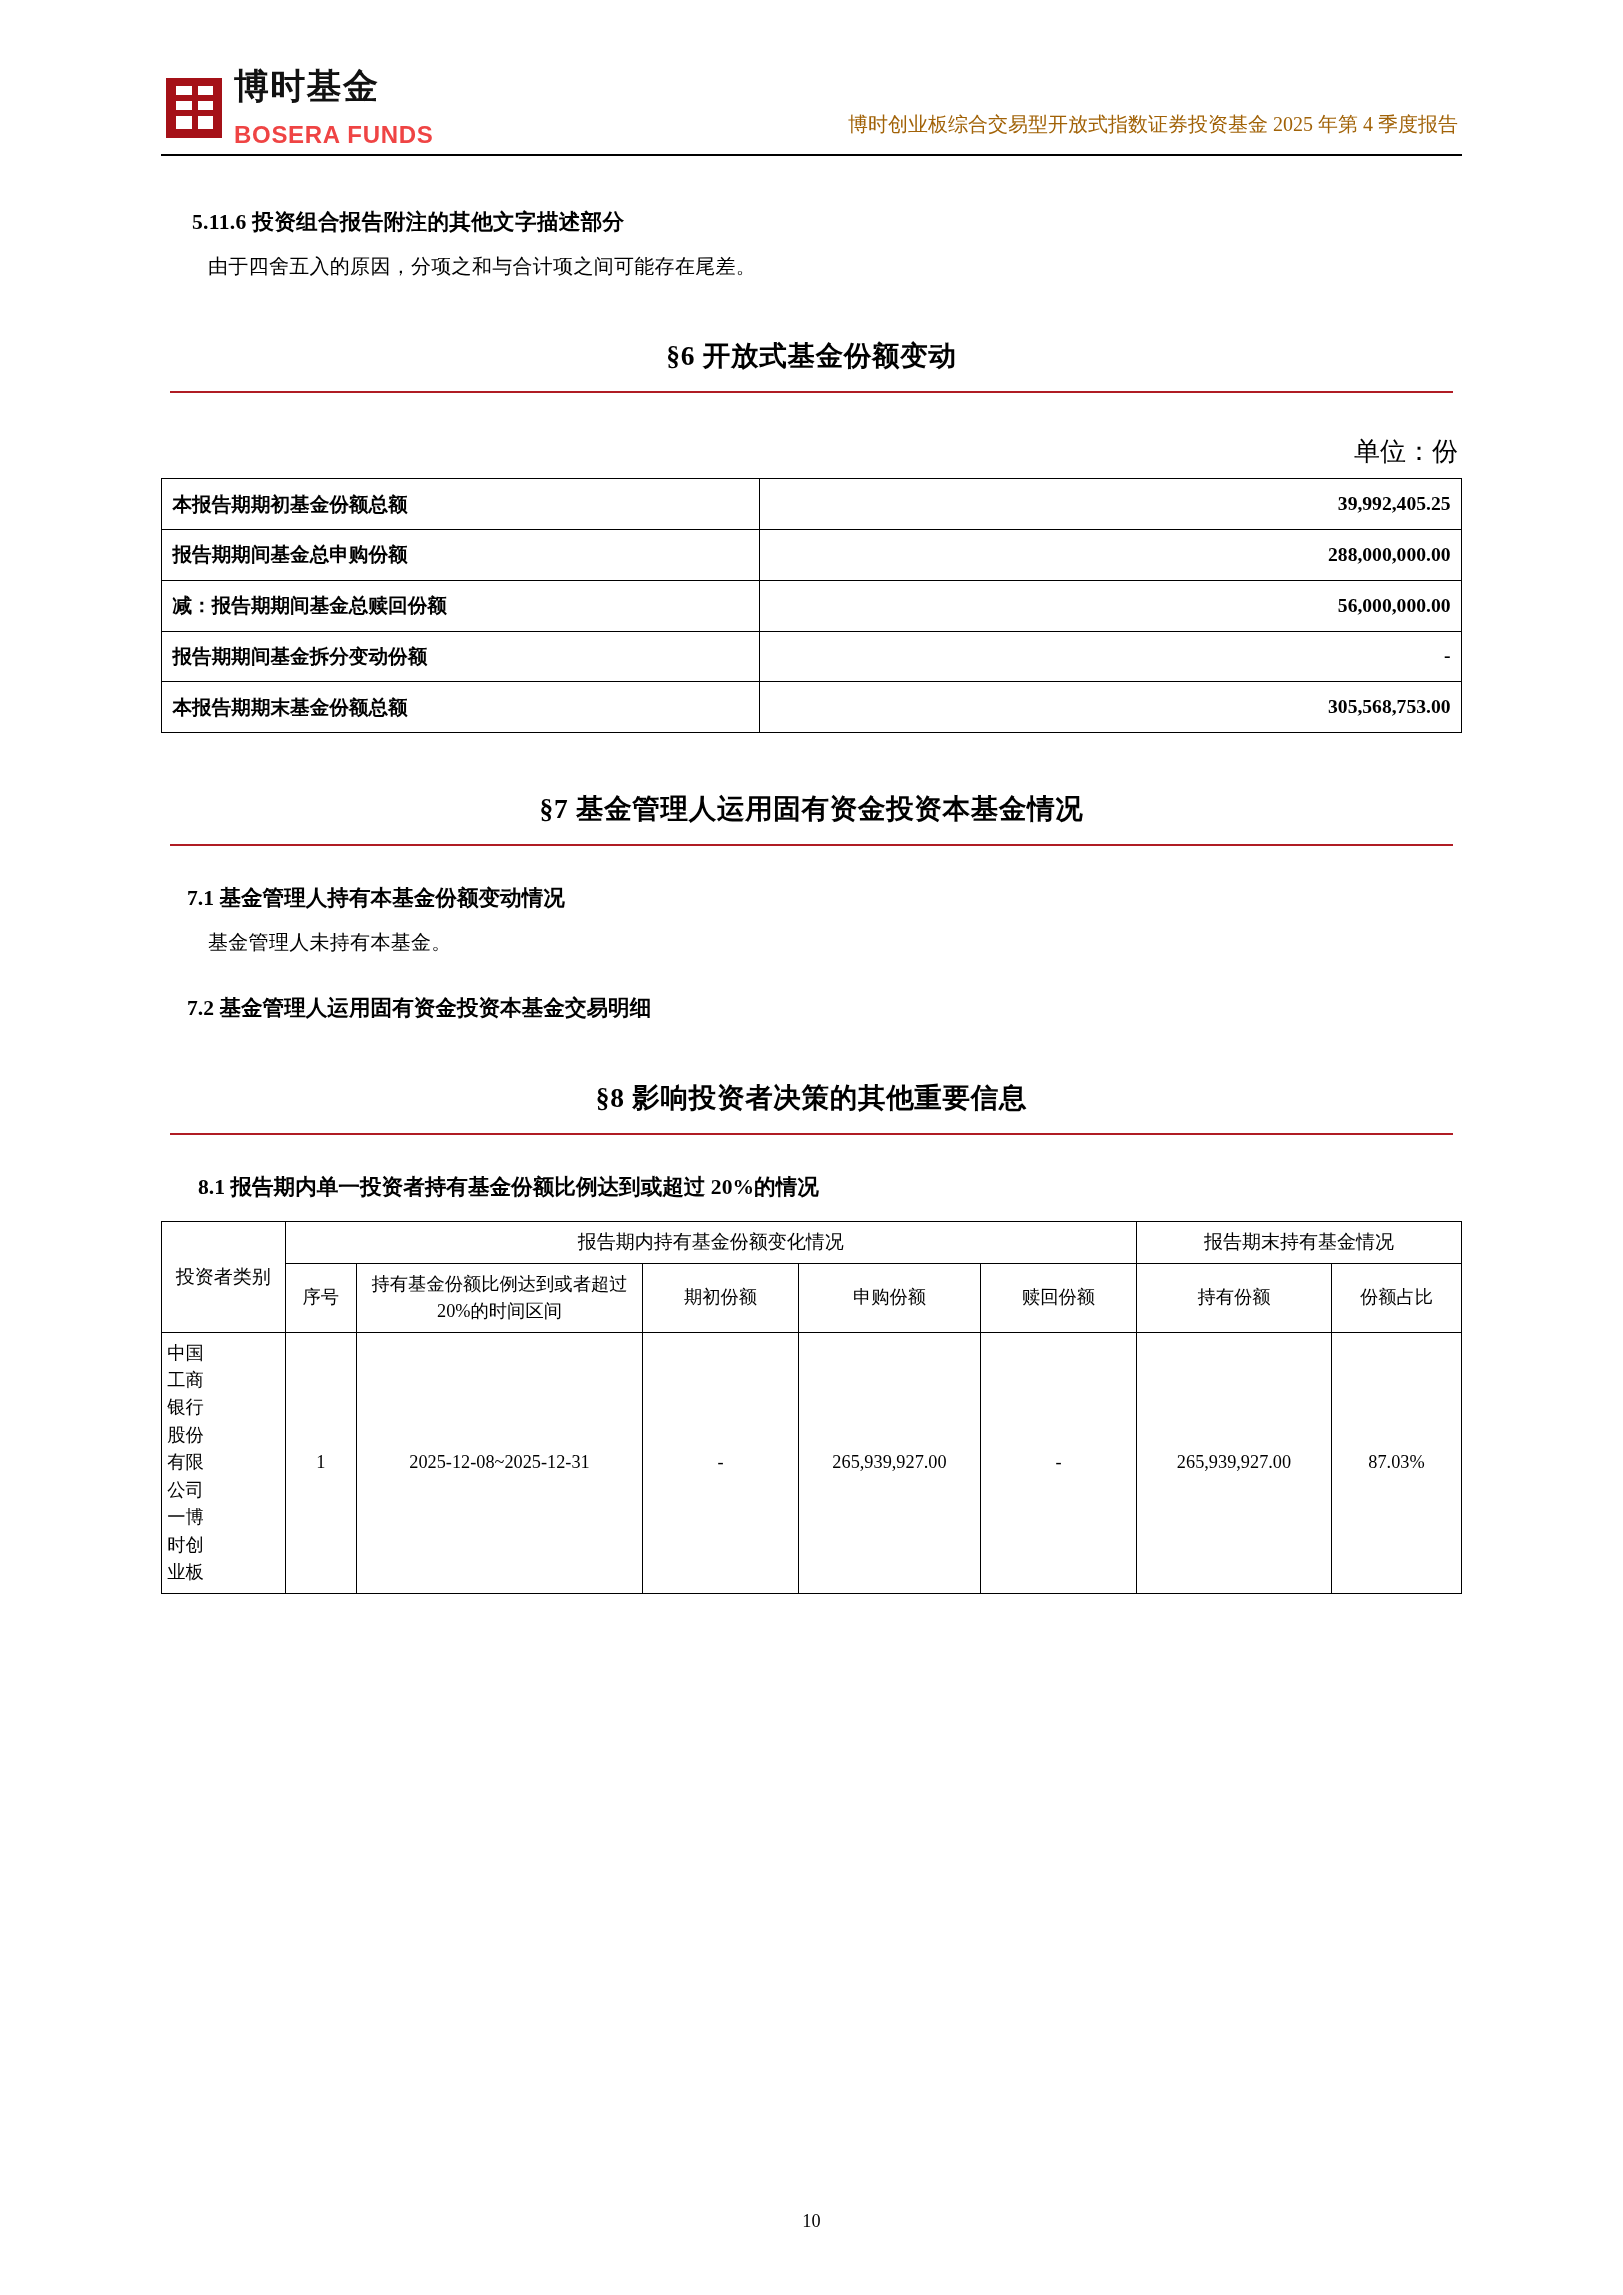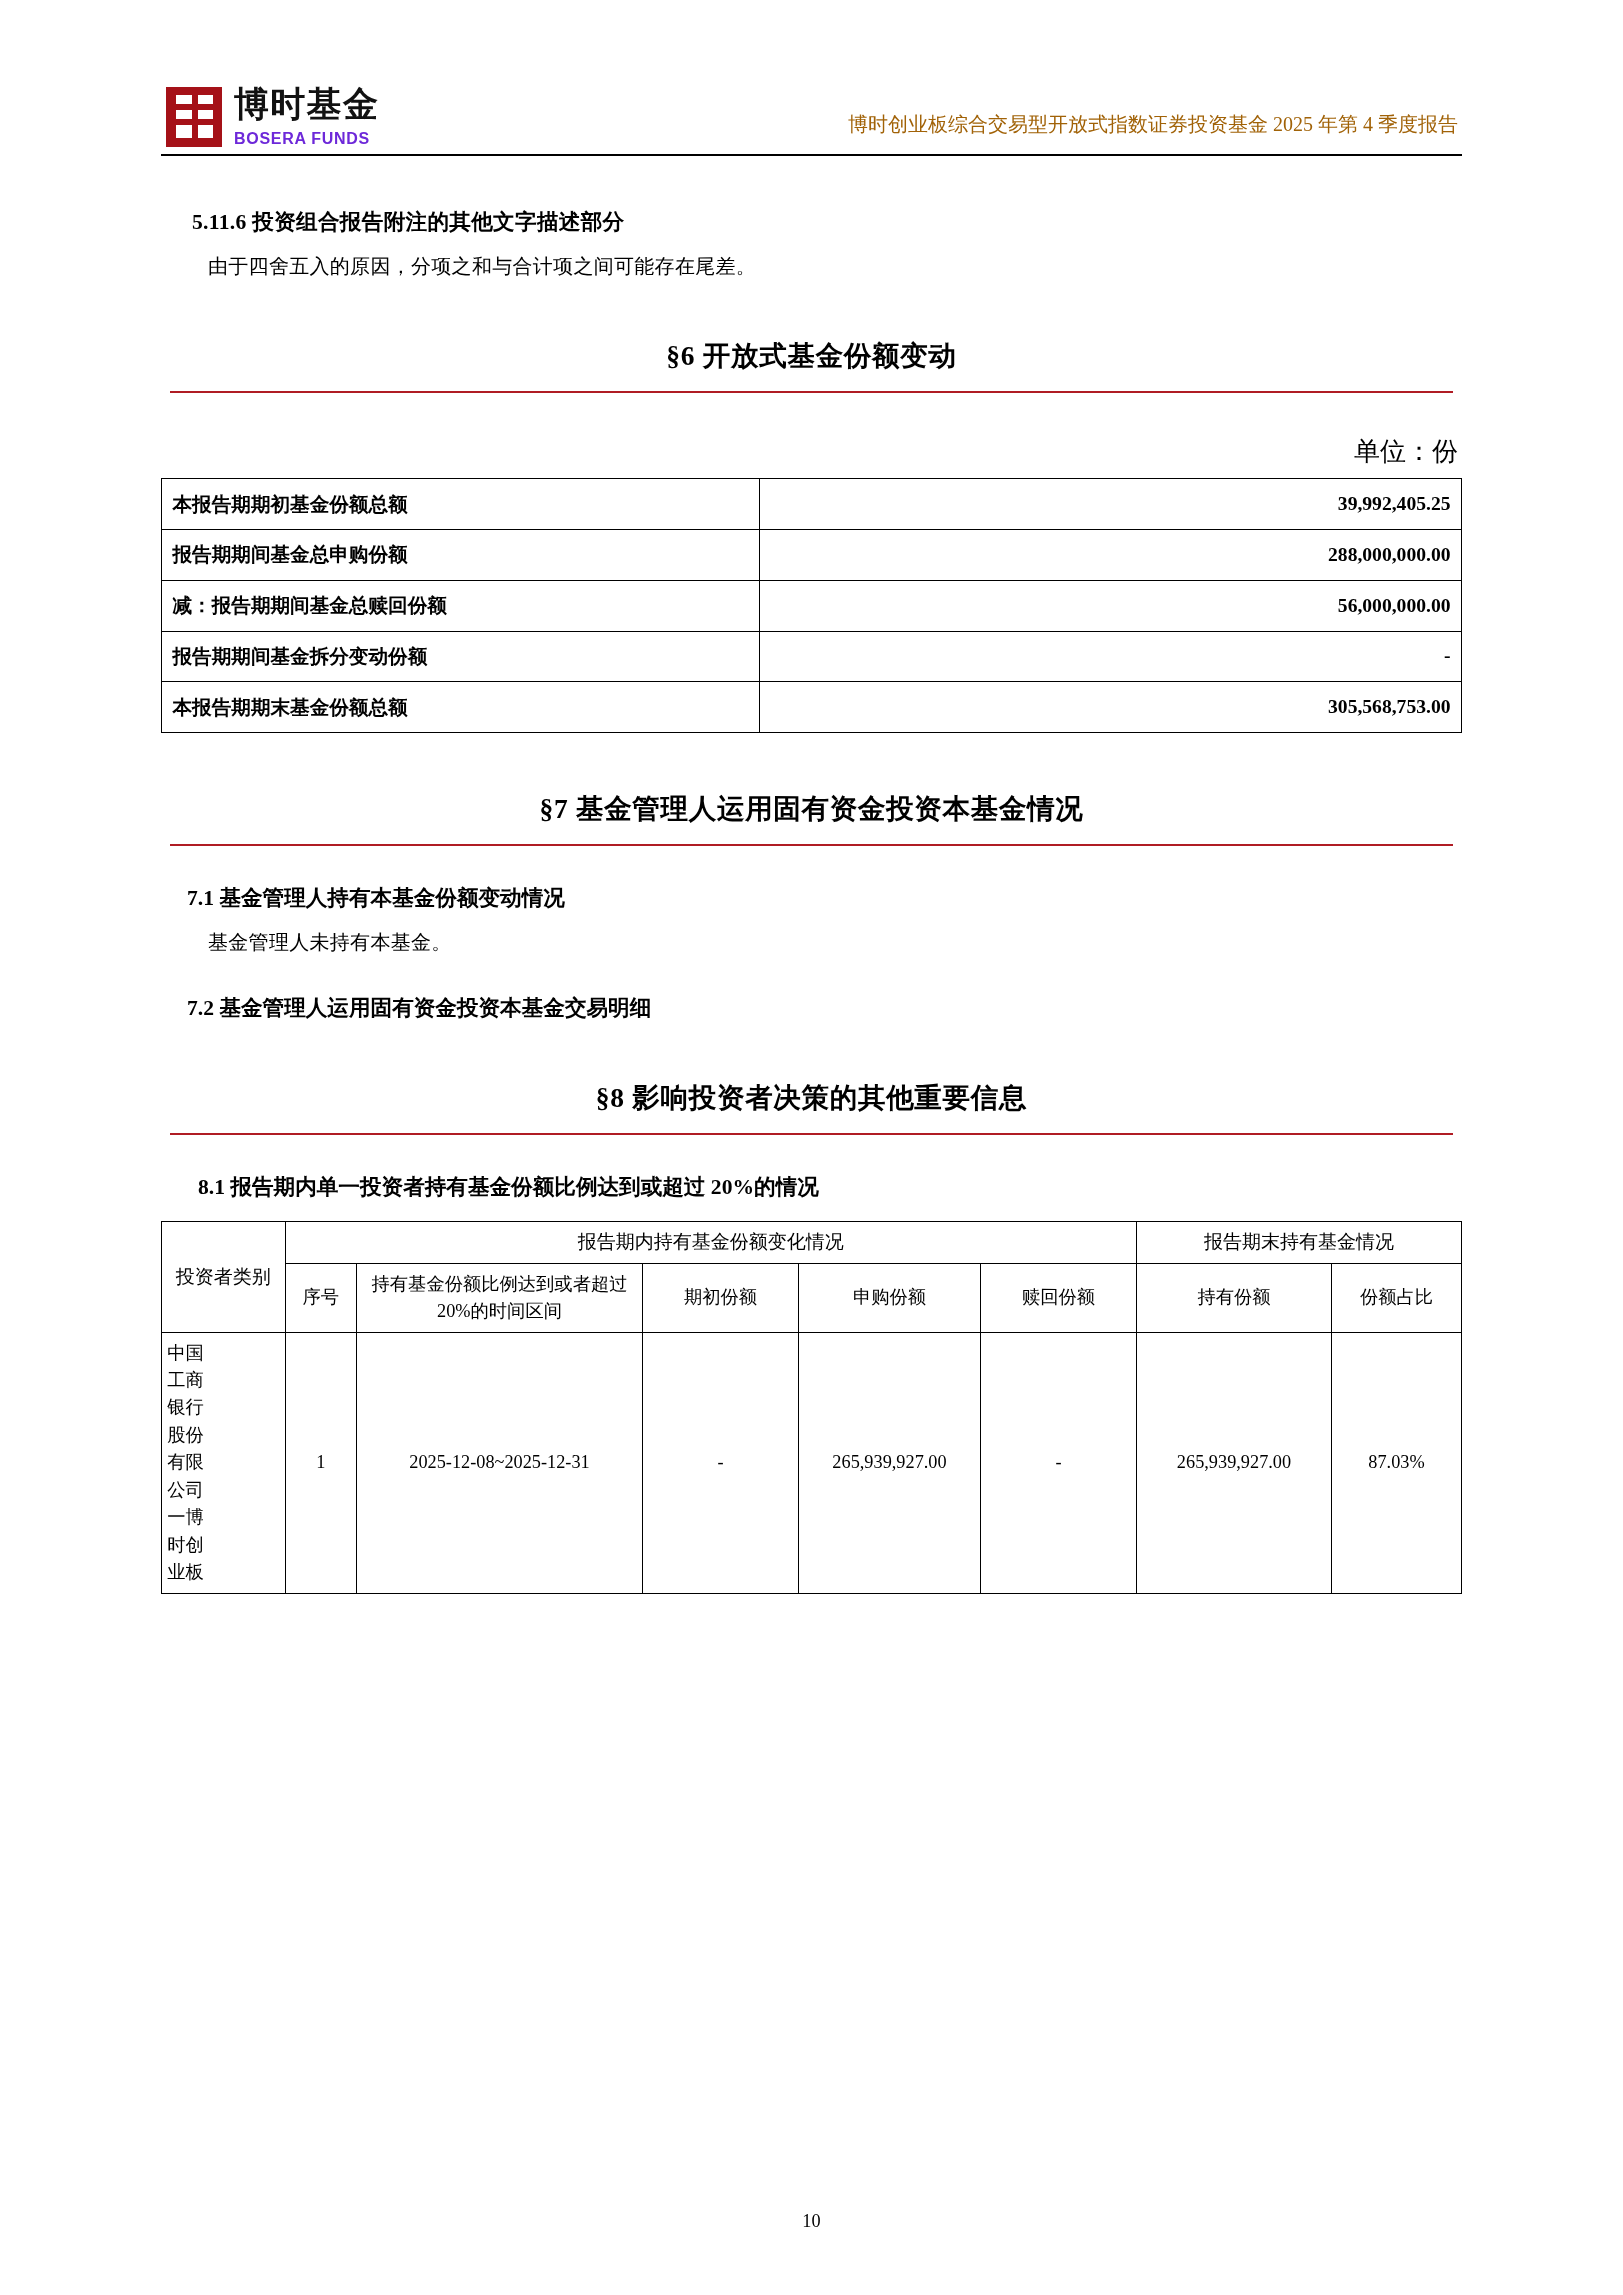--- a/index.html
+++ b/index.html
@@ -84,24 +84,24 @@
   .logo-cn {
     font-family: "Liberation Sans", sans-serif;
     font-weight: bold;
     font-size: 35px;
     letter-spacing: 1.3px;
     color: #111111;
   }
   .logo-en {
     font-family: "Liberation Sans", sans-serif;
     font-weight: bold;
-    font-size: 16px;
+    font-size: 24px;
     letter-spacing: 0.7px;
-    color: #6d28d9;
-    margin-top: 10px;
+    color: #ef4444;
+    margin-top: 20px;
   }
   .header-title {
     font-size: 20px;
     color: #a16207;
     padding-bottom: 9.2px;
     margin-right: 3.9px;
     white-space: nowrap;
   }
   .header-rule {
     position: absolute;

